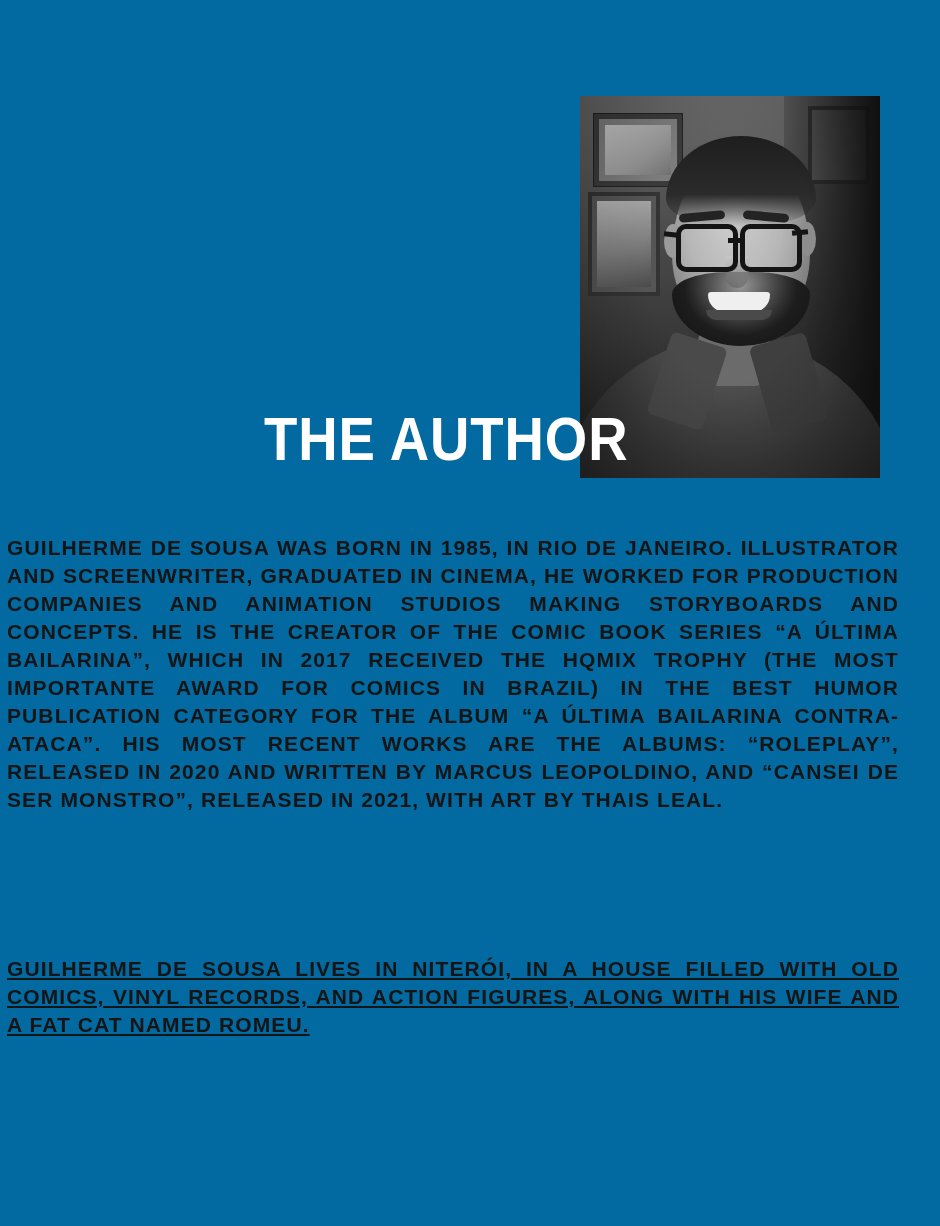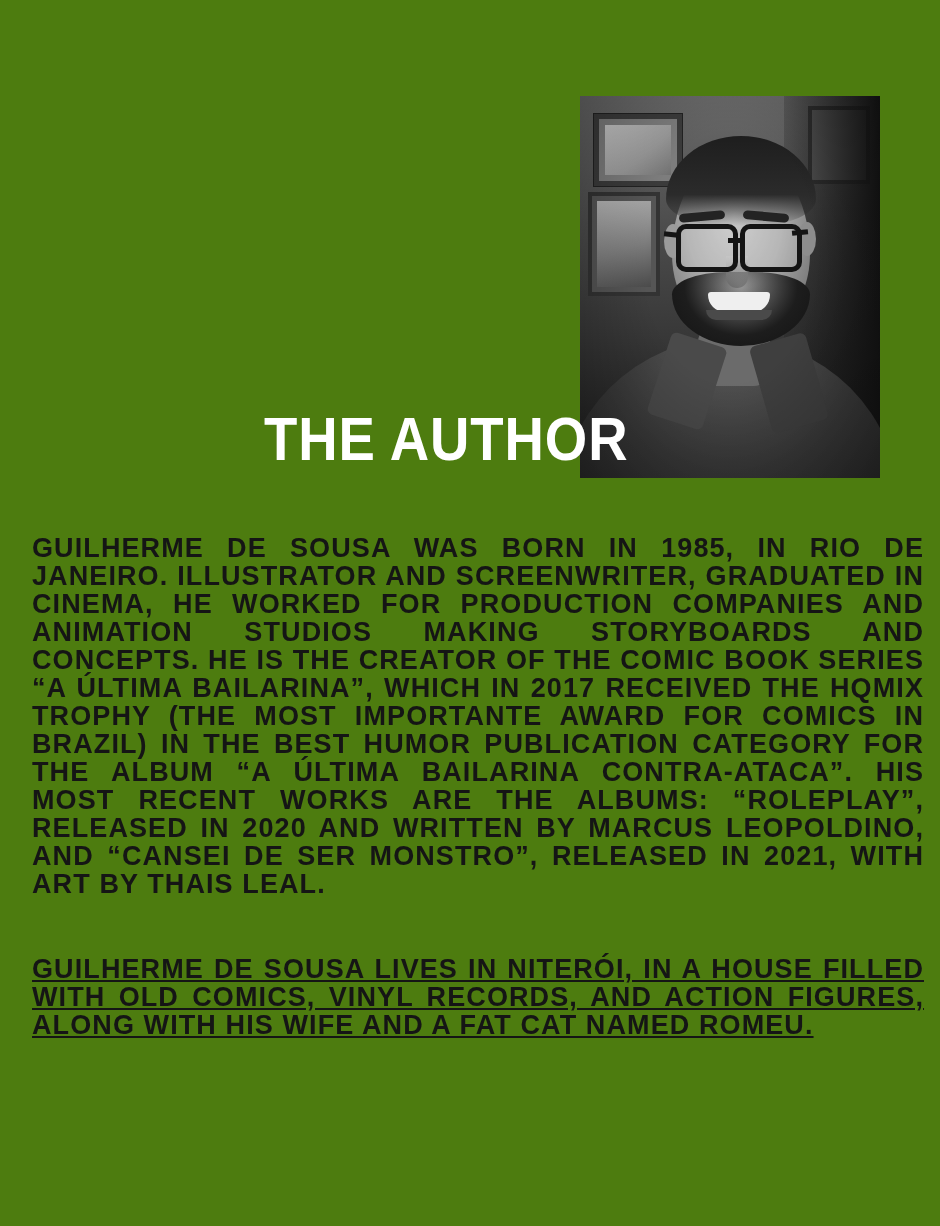--- a/index.html
+++ b/index.html
@@ -11,21 +11,21 @@
     height: 1226px;
     background: #949494;
     font-family: "Liberation Sans", sans-serif;
     overflow: hidden;
     position: relative;
   }
   .page {
     position: relative;
     width: 940px;
     height: 1226px;
-    background: #4d7c0f;
+    background: #0369a1;
   }
 
   
   .portrait {
     position: absolute;
     left: 580px;
     top: 96px;
     width: 300px;
     height: 382px;
     overflow: hidden;
@@ -219,26 +219,26 @@
     color: #ffffff;
     transform: scaleX(0.88);
     transform-origin: left center;
     white-space: nowrap;
     z-index: 5;
   }
 
   
   .body-block {
     position: absolute;
-    left: 32px;
+    left: 7px;
     width: 892px;
     color: #151515;
     font-family: "Liberation Sans", sans-serif;
     font-weight: 700;
-    font-size: 27px;
+    font-size: 21px;
     line-height: 28px;
     letter-spacing: 1.1px;
     text-align: justify;
     text-transform: uppercase;
   }
   .body-block.first { top: 534px; }
   .body-block.second { top: 955px; text-decoration: underline; }
   .body-block p { margin: 0; }
 </style>
 </head>

